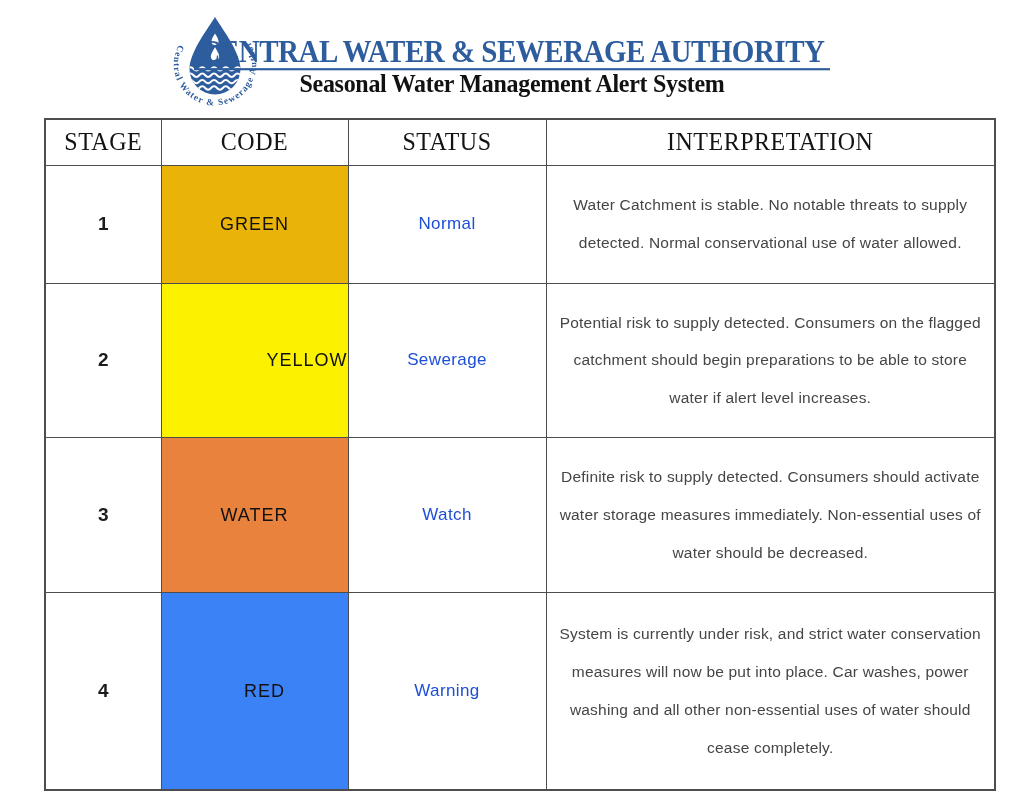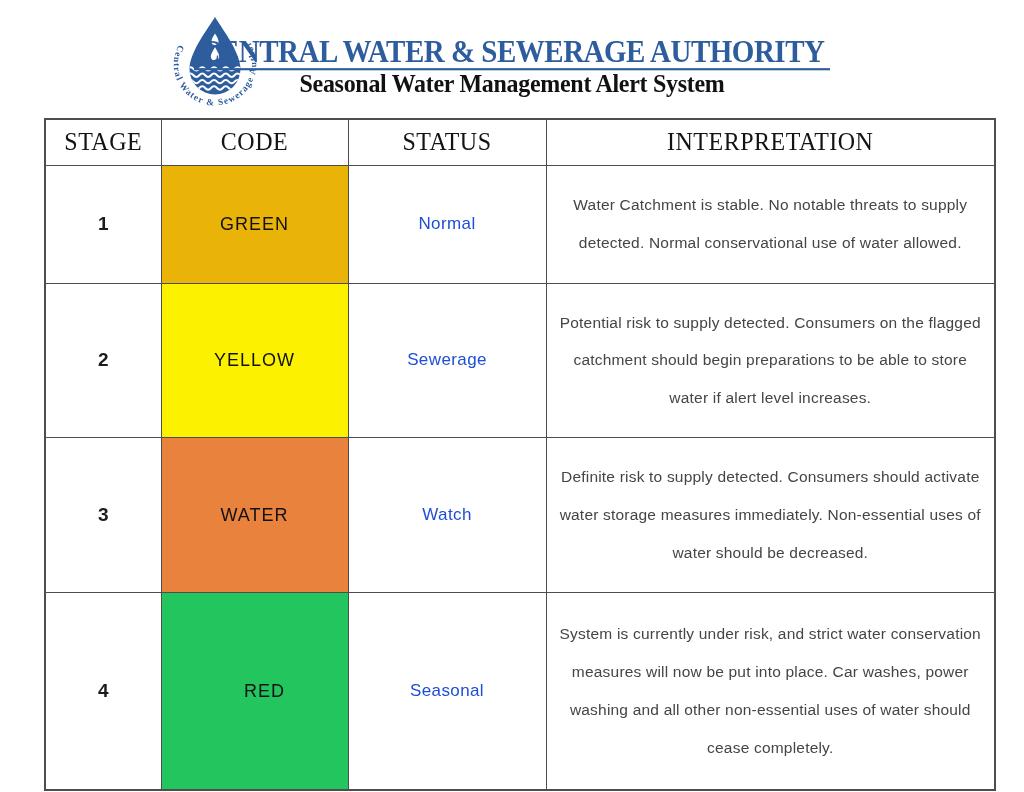--- a/index.html
+++ b/index.html
@@ -141,30 +141,30 @@
   </thead>
   <tbody>
     <tr>
       <td class="cell-stage">1</td>
       <td class="cell-code" style="background-color: #eab308;">GREEN</td>
       <td class="cell-status">Normal</td>
       <td class="cell-interp">Water Catchment is stable. No notable threats to supply detected. Normal conservational use of water allowed.</td>
     </tr>
     <tr>
       <td class="cell-stage">2</td>
-      <td class="cell-code" style="background-color: rgb(252, 242, 0);">YELLOW</td>
+      <td class="cell-code" style="background-color: rgb(252, 242, 0); text-align: right;">YELLOW</td>
       <td class="cell-status">Sewerage</td>
       <td class="cell-interp">Potential risk to supply detected. Consumers on the flagged catchment should begin preparations to be able to store water if alert level increases.</td>
     </tr>
     <tr>
       <td class="cell-stage">3</td>
       <td class="cell-code" style="background-color: rgb(232, 130, 61);">WATER</td>
       <td class="cell-status">Watch</td>
       <td class="cell-interp">Definite risk to supply detected. Consumers should activate water storage measures immediately. Non-essential uses of water should be decreased.</td>
     </tr>
     <tr>
       <td class="cell-stage">4</td>
-      <td class="cell-code" style="background-color: #22c55e; padding-left: 20px;">RED</td>
-      <td class="cell-status">Seasonal</td>
+      <td class="cell-code" style="background-color: #3b82f6; padding-left: 20px;">RED</td>
+      <td class="cell-status">Warning</td>
       <td class="cell-interp">System is currently under risk, and strict water conservation measures will now be put into place. Car washes, power washing and all other non-essential uses of water should cease completely.</td>
     </tr>
   </tbody>
 </table>
 
 </body></html>

